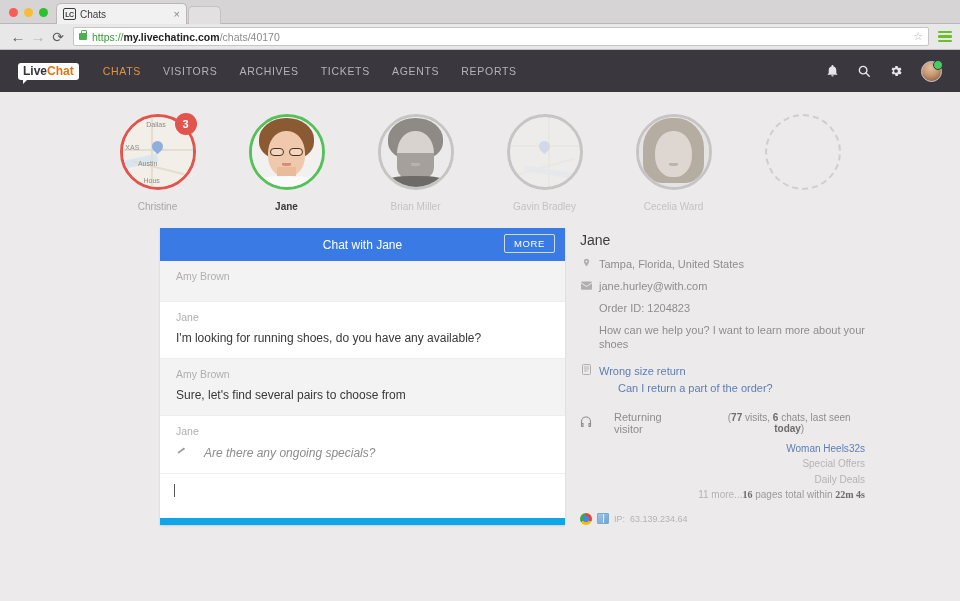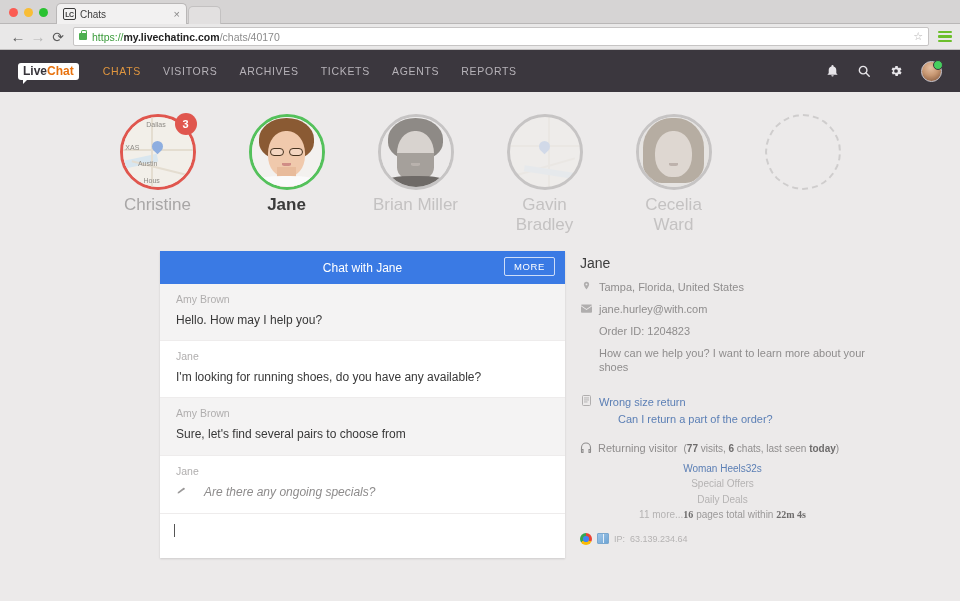--- a/index.html
+++ b/index.html
@@ -124,21 +124,21 @@
     margin: 0 auto; position: relative;
     border: 3px solid #c6c4c4; overflow: visible;
   }
   .chatter-ring.red { border-color: #e0564e; }
   .chatter-ring.green { border-color: #54c15b; }
   .chatter-ring.empty { border: 2px dashed #cfcdcd; }
   .chatter-img {
     position: absolute; inset: 0; border-radius: 50%; overflow: hidden;
   }
   .chatter-name {
-    margin-top: 5px; font-size: 17px; color: #a8a6a6;
+    margin-top: 11px; font-size: 10px; color: #a8a6a6;
   }
   .chatter-name.active { color: #3b3b3b; font-weight: bold; }
   .chatter-name.dim { color: #c4c2c2; }
   .badge {
     position: absolute; right: -4px; top: -4px;
     width: 22px; height: 22px; border-radius: 50%;
     background: #e0564e; color: #fff;
     font-size: 11px; font-weight: bold;
     display: flex; align-items: center; justify-content: center;
     z-index: 3;
@@ -232,25 +232,25 @@
   .sidepanel { width: 300px; padding: 4px 0 0 15px; }
   .sp-name { font-size: 14px; color: #3c3c3c; margin-bottom: 9px; }
   .sp-row {
     display: flex; align-items: flex-start; gap: 7px;
     font-size: 11px; color: #8f8d8d; margin-bottom: 7px; line-height: 1.35;
   }
   .sp-row .ico { width: 12px; flex: 0 0 12px; text-align: center; color: #b0aeae; }
   .sp-link { color: #5b7fb5; }
   .sp-link2 { color: #5b7fb5; margin-left: 19px; font-size: 11px; display:block; margin-top:2px;}
   .sp-sep { height: 8px; }
-  .sp-visitor { font-size: 11px; color: #8f8d8d; display: flex; align-items: center; gap: 6px; }
+  .sp-visitor { font-size: 11px; color: #8f8d8d; display: flex; align-items: center; gap: 22px; }
   .sp-visitor b { color: #6e6c6c; font-weight: bold; }
   .sp-pages { margin-top: 6px; }
   .sp-page {
-    display: flex; justify-content: center;
+    display: flex; justify-content: flex-end;
     font-size: 10px; color: #b5b3b3; line-height: 1.55;
   }
   .sp-page.first span:first-child { color: #5b7fb5; }
   .sp-page.first span:last-child { color: #5b7fb5; }
   .sp-page.total span:last-child { color: #9b9999; }
   .sp-page.total b { color: #6e6c6c; font-family: Liberation Serif, serif; }
   .sp-foot {
     display: flex; align-items: center; gap: 5px;
     margin-top: 10px; font-size: 9px; color: #b5b3b3;
   }
@@ -440,21 +440,20 @@
     <div class="content">
 
       <div class="chatwin">
         <div class="chat-header">
           <span class="chat-header-title">Chat with Jane</span>
           <span class="more-btn">MORE</span>
         </div>
 
         <div class="msg agent">
           <div class="msg-author">Amy Brown</div>
-          <div class="msg-text">Hello. How may I help you?</div>
         </div>
 
         <div class="msg visitor">
           <div class="msg-author">Jane</div>
           <div class="msg-text">I'm looking for running shoes, do you have any available?</div>
         </div>
 
         <div class="msg agent">
           <div class="msg-author">Amy Brown</div>
           <div class="msg-text">Sure, let's find several pairs to choose from</div>
@@ -502,21 +501,21 @@
         <div class="sp-row">
           <span class="ico"></span>
           <span>Order ID: 1204823</span>
         </div>
 
         <div class="sp-row">
           <span class="ico"></span>
           <span>How can we help you? I want to learn more about your shoes</span>
         </div>
 
-        <div class="sp-row" style="margin-top:20px;">
+        <div class="sp-row" style="margin-top:12px;">
           <span class="ico">
             <svg width="9" height="11" viewBox="0 0 18 22" fill="currentColor">
                 <rect x="1" y="1" width="16" height="20" rx="2" fill="none" stroke="currentColor" stroke-width="2"></rect>
                 <rect x="4" y="5" width="10" height="1.8"></rect>
                 <rect x="4" y="9" width="10" height="1.8"></rect>
                 <rect x="4" y="13" width="7" height="1.8"></rect>
               </svg>
           </span>
           <span>
             <span class="sp-link">Wrong size return</span>

